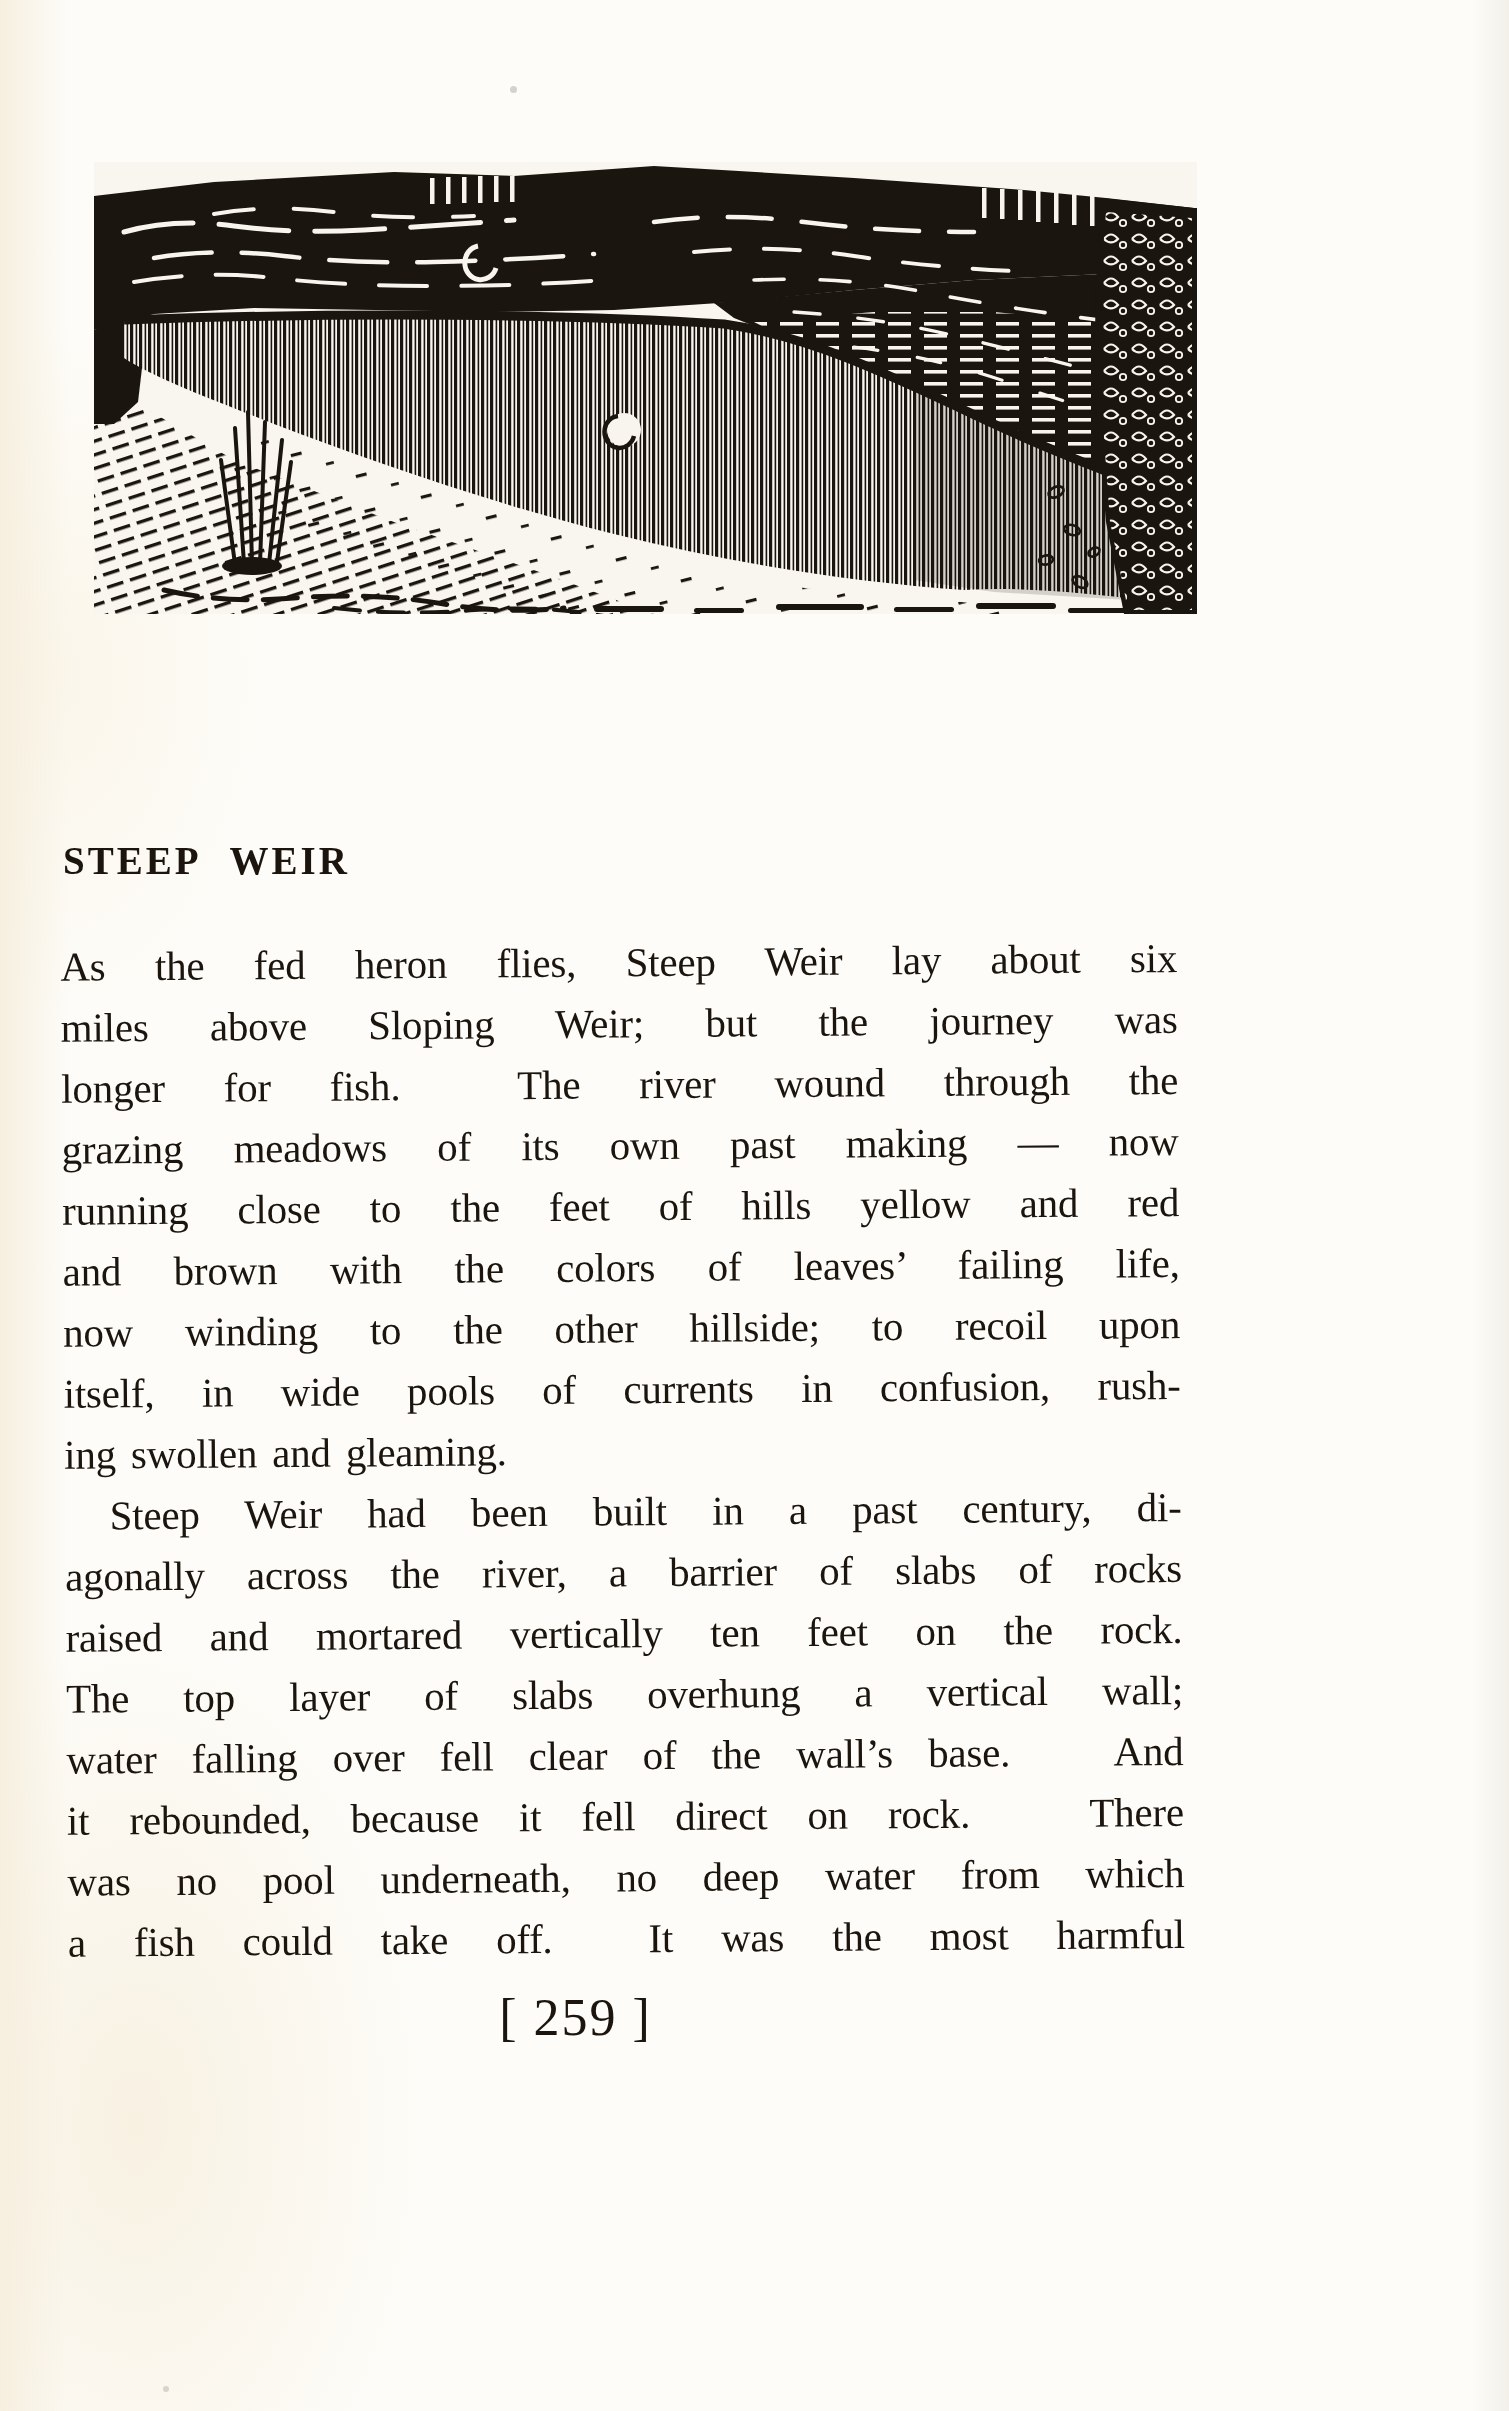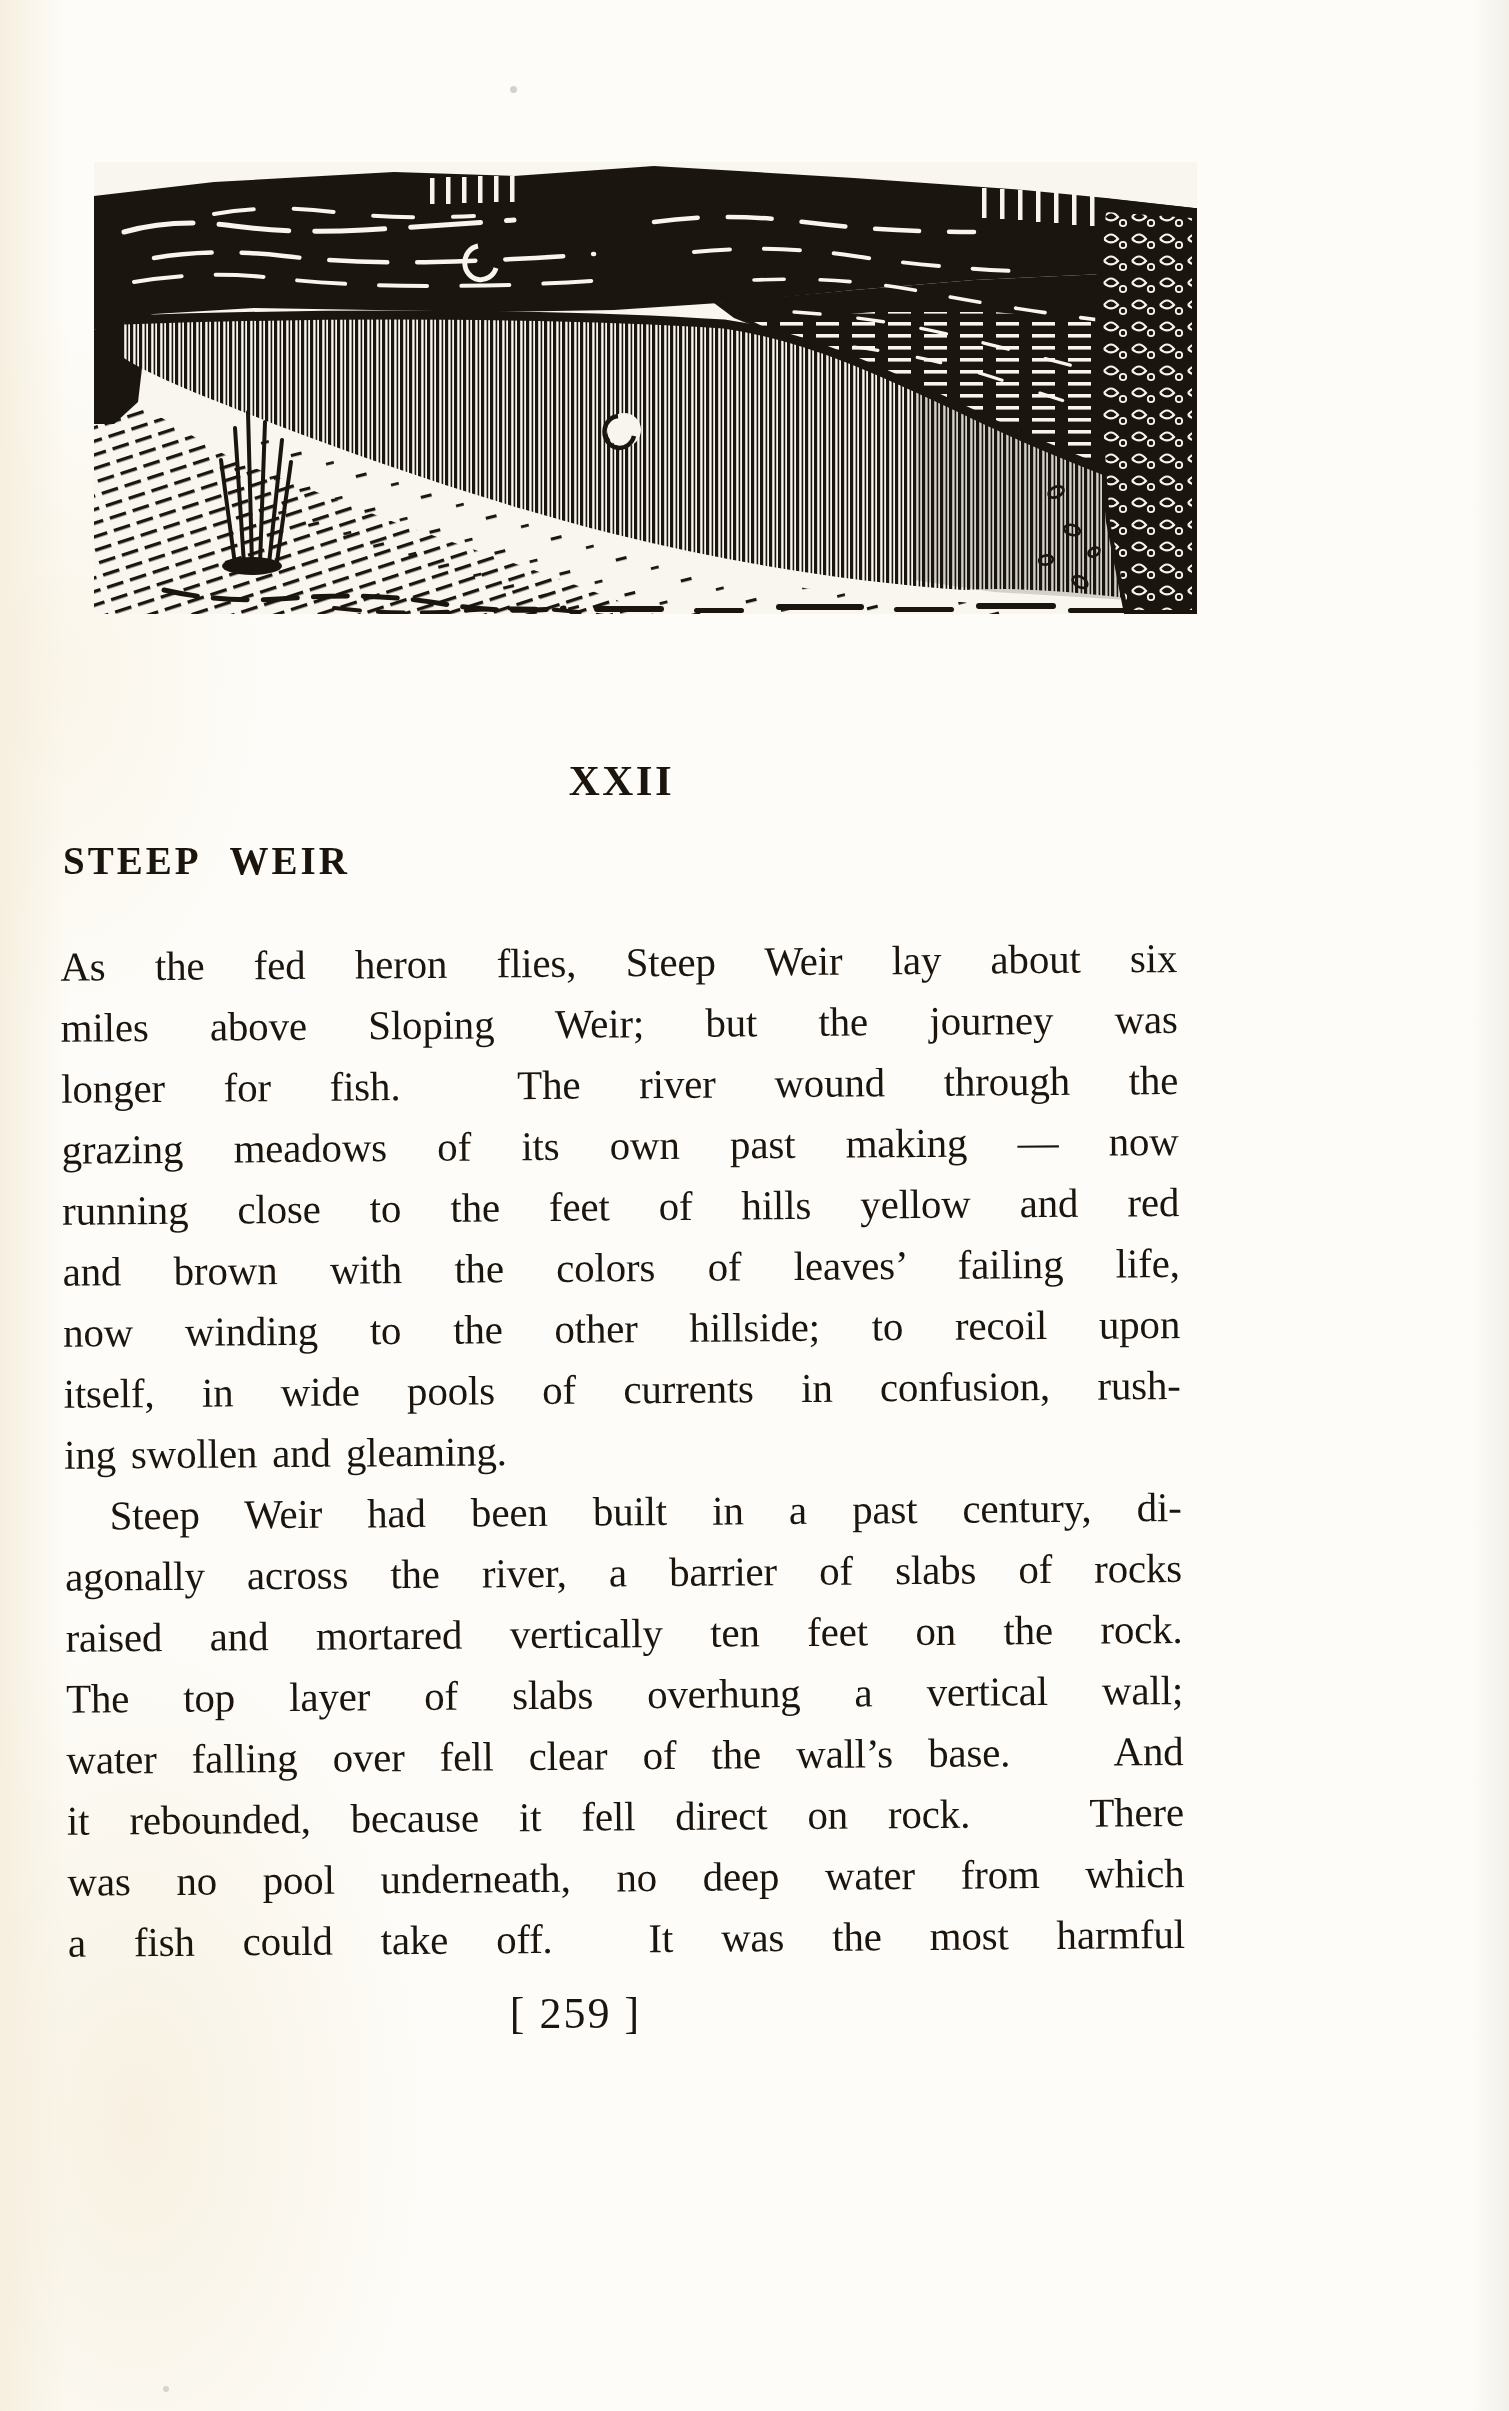--- a/index.html
+++ b/index.html
@@ -33,21 +33,21 @@
     transform:rotate(-0.45deg);transform-origin:100% 0;
   }
   .body-text .line{
     height:61px;line-height:61px;white-space:nowrap;
     text-align:justify;text-align-last:justify;
   }
   .body-text .line.para-end{text-align-last:left;word-spacing:5px;white-space:normal;}
   .body-text .line.indented{text-indent:45px;}
   .page-number{
     position:absolute;left:63px;top:1988px;width:1117px;
-    text-align:center;font-size:44px;letter-spacing:2px;
+    text-align:center;font-size:52px;letter-spacing:2px;
     transform:translateX(-46px);
   }
   .speck{position:absolute;border-radius:50%;background:#8a8478;}
   .speck.s1{left:510px;top:86px;width:7px;height:7px;opacity:.35;}
   .speck.s2{left:163px;top:2386px;width:6px;height:6px;opacity:.3;}
 </style>
 </head>
 <body>
 
 <div class="page">
@@ -166,21 +166,20 @@
       <g fill="none" stroke="#1a150e" stroke-width="2.6">
         <ellipse cx="962" cy="330" rx="8" ry="5" transform="rotate(-25 962 330)"></ellipse>
         <ellipse cx="978" cy="368" rx="8" ry="5" transform="rotate(15 978 368)"></ellipse>
         <ellipse cx="952" cy="398" rx="7" ry="4.5" transform="rotate(-10 952 398)"></ellipse>
         <ellipse cx="986" cy="420" rx="8" ry="5" transform="rotate(30 986 420)"></ellipse>
         <ellipse cx="1000" cy="390" rx="6" ry="4" transform="rotate(-30 1000 390)"></ellipse>
       </g>
     </svg>
   </div>
 
-  <div class="chapter-number">XXII</div>
   <div class="chapter-title">STEEP WEIR</div>
 
   <div class="body-text" id="body-text">
       <div class="line">As the fed heron flies, Steep Weir lay about six</div>
       <div class="line">miles above Sloping Weir; but the journey was</div>
       <div class="line">longer for fish.&nbsp; The river wound through the</div>
       <div class="line">grazing meadows of its own past making — now</div>
       <div class="line">running close to the feet of hills yellow and red</div>
       <div class="line">and brown with the colors of leaves’ failing life,</div>
       <div class="line">now winding to the other hillside; to recoil upon</div>

